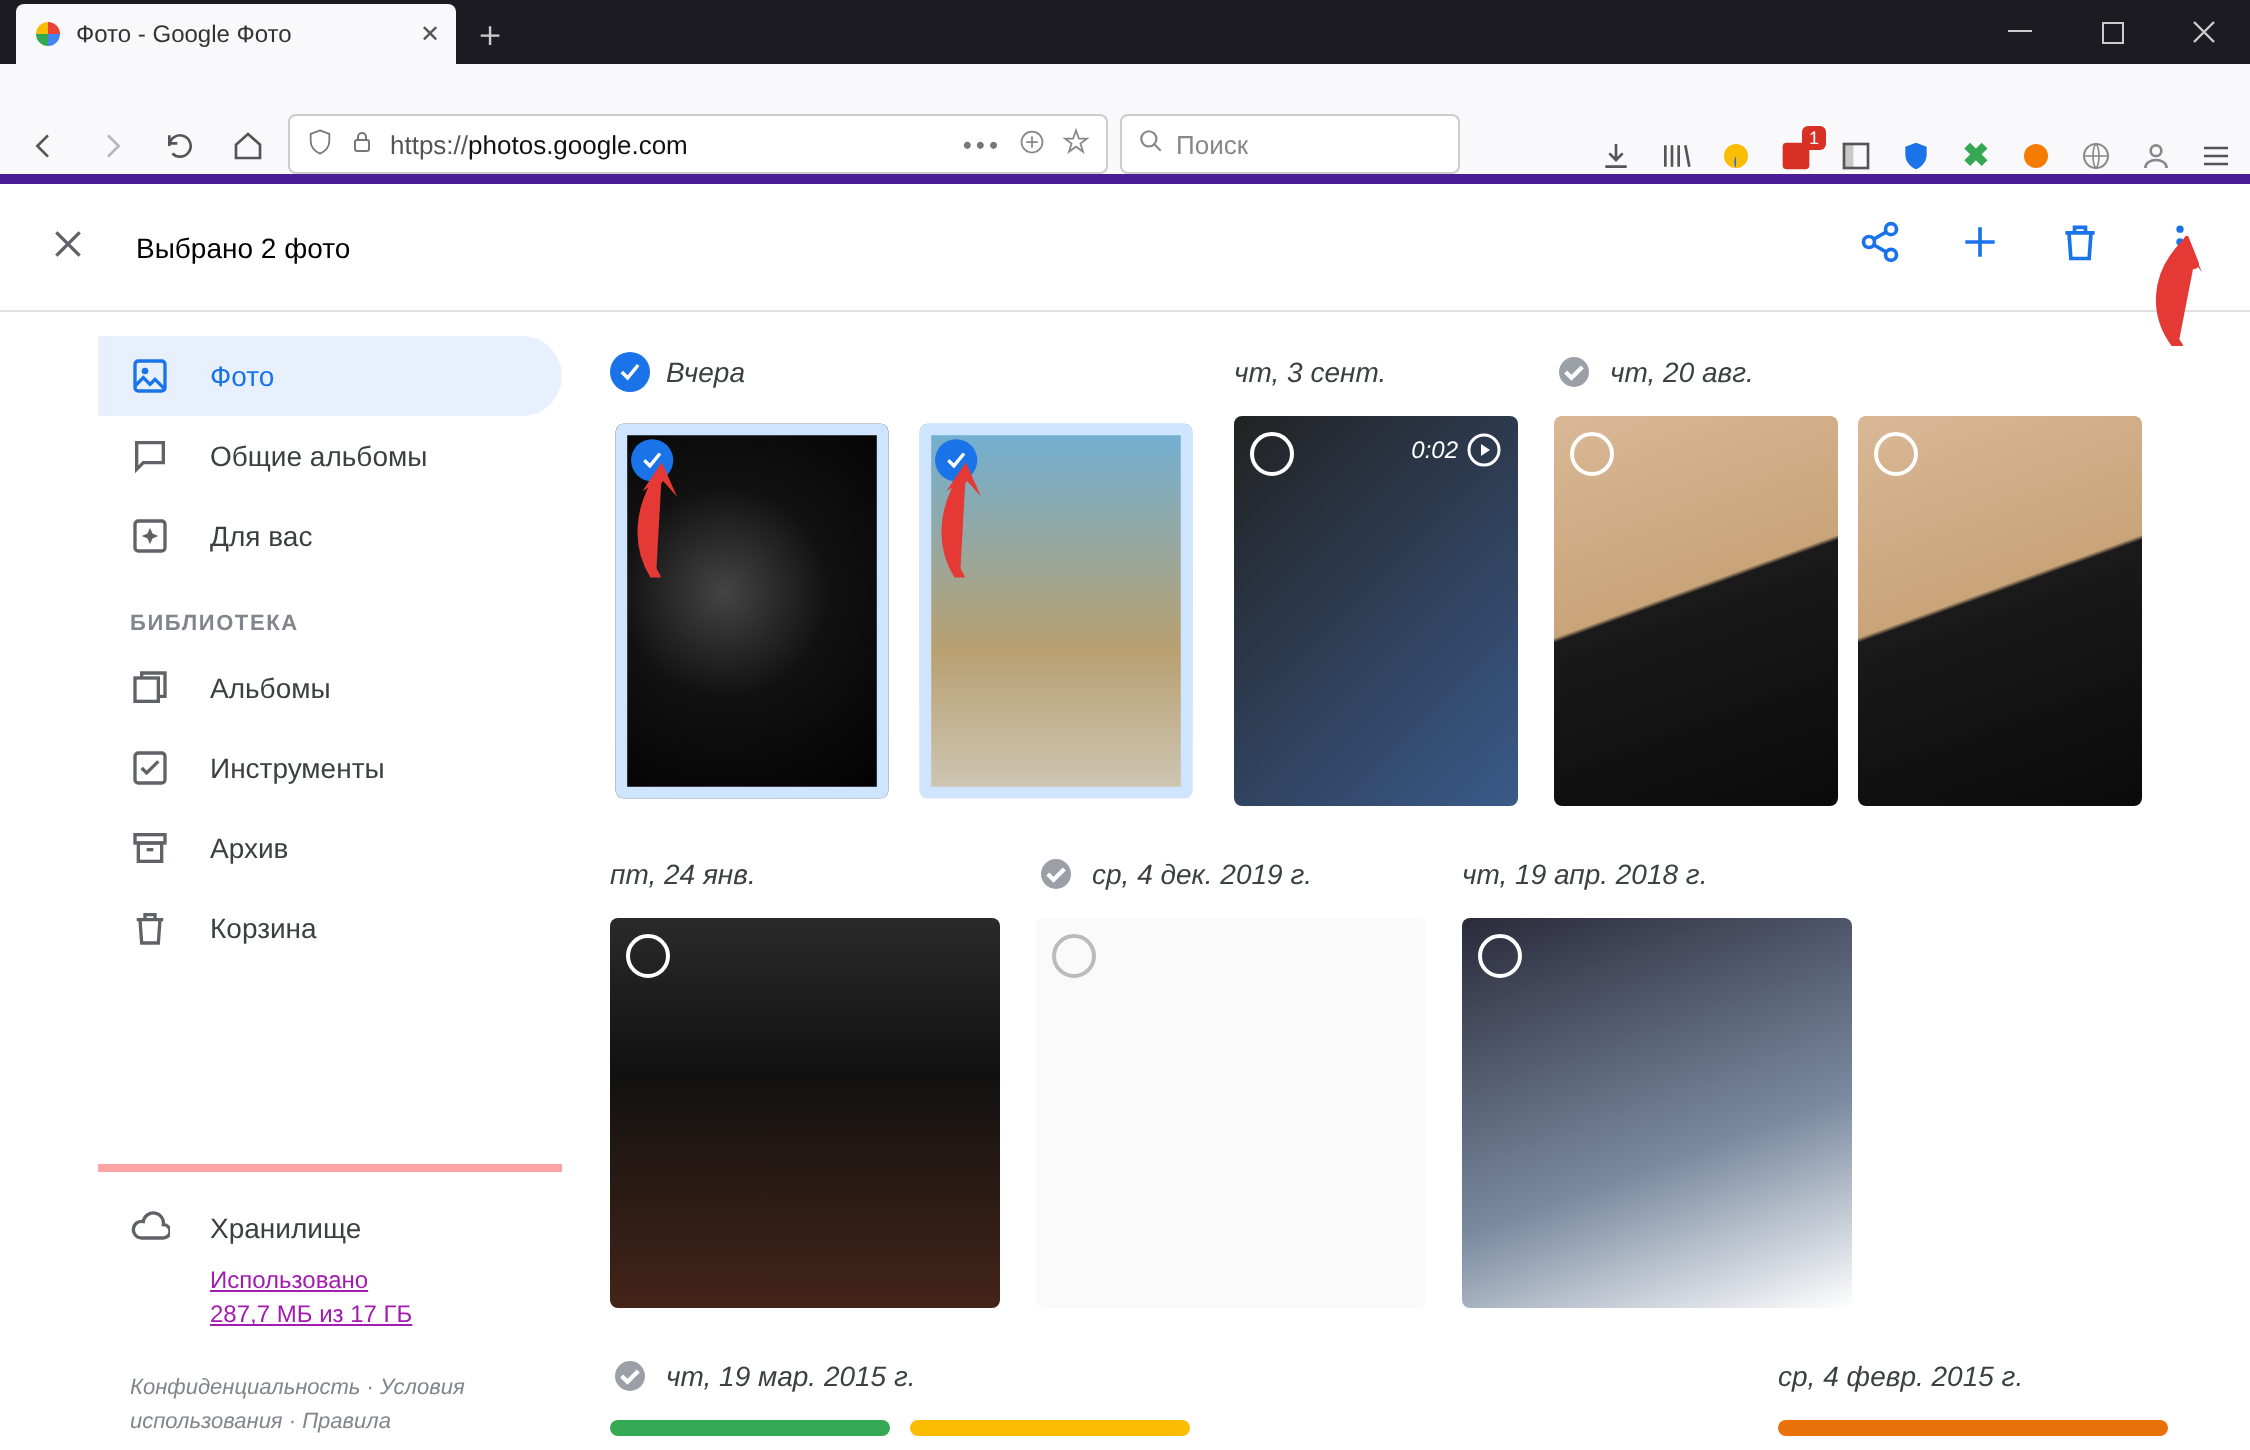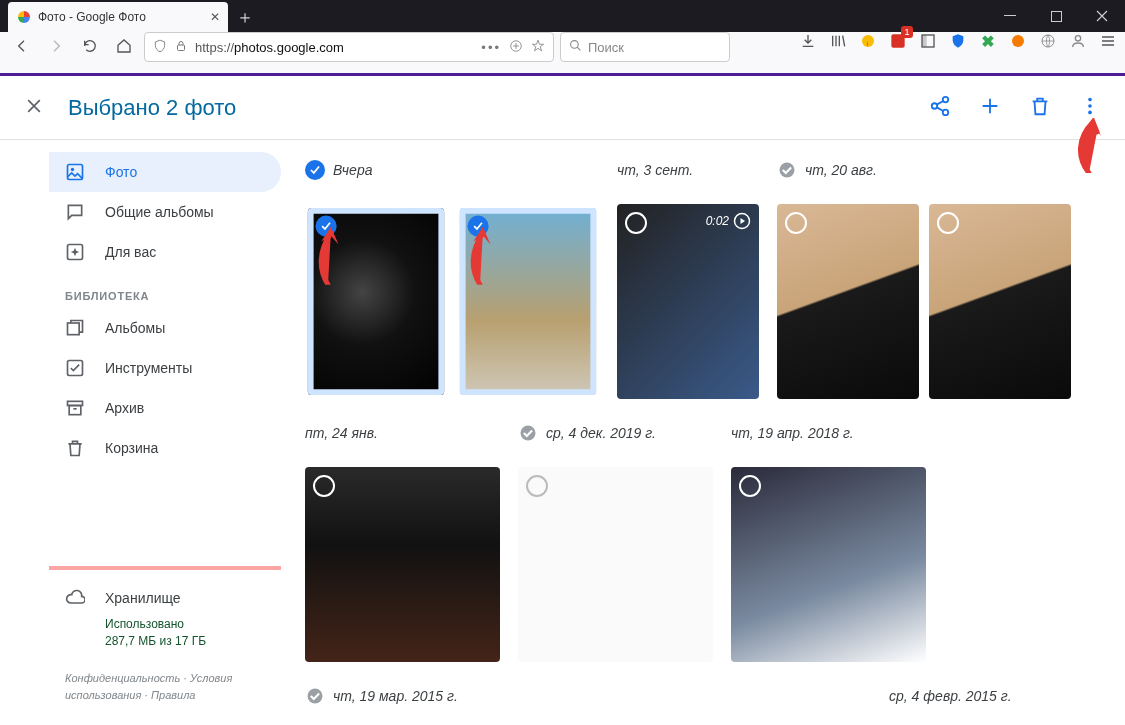--- a/index.html
+++ b/index.html
@@ -9,57 +9,57 @@
 .browser-titlebar { height: 32px; background: #1c1b22; display: flex; align-items: flex-end; }
 .tab-strip { display: flex; align-items: flex-end; height: 32px; padding-left: 8px; }
 .browser-tab { width: 220px; height: 30px; background: #f9f9fb; border-radius: 4px 4px 0 0; display: flex; align-items: center; padding: 0 8px; font-size: 12px; color: #333; }
 .browser-tab .favicon { width: 16px; height: 16px; margin-right: 6px; }
 .browser-tab .title { flex: 1; overflow: hidden; white-space: nowrap; text-overflow: ellipsis; }
 .browser-tab .close { color: #555; cursor: pointer; }
 .new-tab { color: #ccc; font-size: 18px; margin-left: 8px; height: 30px; display: flex; align-items: center; cursor: pointer; }
 .window-controls { margin-left: auto; display: flex; }
 .window-controls div { width: 46px; height: 32px; display: flex; align-items: center; justify-content: center; color: #ccc; cursor: pointer; }
 
-.browser-toolbar { height: 44px; background: #f9f9fb; display: flex; align-items: flex-start; padding: 0 8px; gap: 6px; border-bottom: 3px solid #4c1d95; }
+.browser-toolbar { height: 60px; background: #f9f9fb; display: flex; align-items: flex-end; padding: 0 8px; gap: 6px; border-bottom: 5px solid #4c1d95; }
 .nav-btn { width: 28px; height: 28px; display: flex; align-items: center; justify-content: center; color: #555; border-radius: 4px; cursor: pointer; }
 .url-bar { flex: 0 0 410px; height: 30px; background: #fff; border: 1px solid #ccc; border-radius: 4px; display: flex; align-items: center; padding: 0 8px; font-size: 13px; color: #777; gap: 8px; }
 .url-bar .url-text { flex: 1; color: #555; }
 .url-bar .domain { color: #111; }
 .search-bar { flex: 0 0 170px; height: 30px; background: #fff; border: 1px solid #ccc; border-radius: 4px; display: flex; align-items: center; padding: 0 8px; font-size: 13px; color: #888; gap: 6px; }
 .toolbar-icons { margin-left: auto; display: flex; gap: 12px; align-items: center; }
 .toolbar-icons .icon { width: 18px; height: 18px; display: flex; align-items: center; justify-content: center; color: #555; cursor: pointer; position: relative; }
 .icon.badge::after { content: attr(data-badge); position: absolute; top: -6px; right: -6px; background: #d93025; color: #fff; font-size: 9px; width: 12px; height: 12px; border-radius: 3px; display: flex; align-items: center; justify-content: center; }
 
 
 .selection-bar { height: 64px; display: flex; align-items: center; padding: 0 24px; border-bottom: 1px solid #e0e0e0; }
 .selection-bar .close-sel { width: 24px; height: 24px; cursor: pointer; color: #555; margin-right: 20px; }
-.selection-bar .sel-text { font-size: 22px; color: #0369a1; }
+.selection-bar .sel-text { font-size: 14px; color: #000000; }
 .selection-bar .sel-actions { margin-left: auto; display: flex; gap: 28px; align-items: center; }
 .selection-bar .sel-actions .act { color: #1a73e8; cursor: pointer; }
 
 
 .app-body { display: flex; height: calc(725px - 32px - 44px - 64px); }
 .sidebar { width: 248px; padding: 12px 8px; display: flex; flex-direction: column; font-size: 14px; color: #3c4043; margin-left: 41px; }
 .side-item { display: flex; align-items: center; height: 40px; padding: 0 16px; border-radius: 0 20px 20px 0; cursor: pointer; gap: 20px; }
 .side-item.active { background: #e8f0fe; color: #1a73e8; }
 .side-icon { width: 20px; height: 20px; display: flex; align-items: center; justify-content: center; }
 .side-header { font-size: 11px; color: #80868b; letter-spacing: 0.8px; padding: 18px 16px 6px; font-weight: 600; }
 .storage-block { margin-top: auto; padding: 10px 16px; border-top: 4px solid #fca5a5; }
 .storage-title { display: flex; align-items: center; gap: 20px; font-size: 14px; color: #3c4043; height: 36px; }
-.storage-sub { font-size: 12px; color: #14532d; margin-left: 40px; line-height: 1.4; }
+.storage-sub { font-size: 12px; color: #a21caf; margin-left: 40px; line-height: 1.4; text-decoration: underline; }
 .footer-links { font-size: 11px; color: #80868b; padding: 10px 16px; line-height: 1.5; font-style: italic; }
 
 .content { flex: 1; overflow: auto; padding: 16px 16px 0; position: relative; }
 .date-group { margin-bottom: 20px; font-style: italic; }
 .groups-row { display: flex; gap: 18px; flex-wrap: wrap; }
 .date-header { display: flex; align-items: center; gap: 8px; font-size: 14px; color: #3c4043; height: 28px; font-weight: 500; }
 .date-check { width: 20px; height: 20px; border-radius: 50%; cursor: pointer; display: flex; align-items: center; justify-content: center; }
 .date-check.checked { background: #1a73e8; color: #fff; }
 .date-check.unchecked { color: #9aa0a6; }
-.thumb-row { display: flex; gap: 10px; margin-top: 20px; }
+.thumb-row { display: flex; gap: 10px; margin-top: 8px; }
 .thumb { position: relative; border-radius: 4px; overflow: hidden; cursor: pointer; }
 .thumb.tall { width: 142px; height: 195px; }
 .thumb.half { width: 142px; height: 195px; }
 .thumb.selected { outline: 6px solid #cfe4ff; outline-offset: -6px; transform: scale(0.96); }
 .thumb .sel-circle { position: absolute; top: 8px; left: 8px; width: 22px; height: 22px; border-radius: 50%; display: flex; align-items: center; justify-content: center; }
 .thumb .sel-circle.on { background: #1a73e8; color: #fff; }
 .thumb .sel-circle.off { border: 2px solid #fff; color: transparent; }
 .thumb .vid-overlay { position: absolute; top: 8px; right: 8px; color: #fff; font-size: 12px; display: flex; align-items: center; gap: 4px; }
 
 

